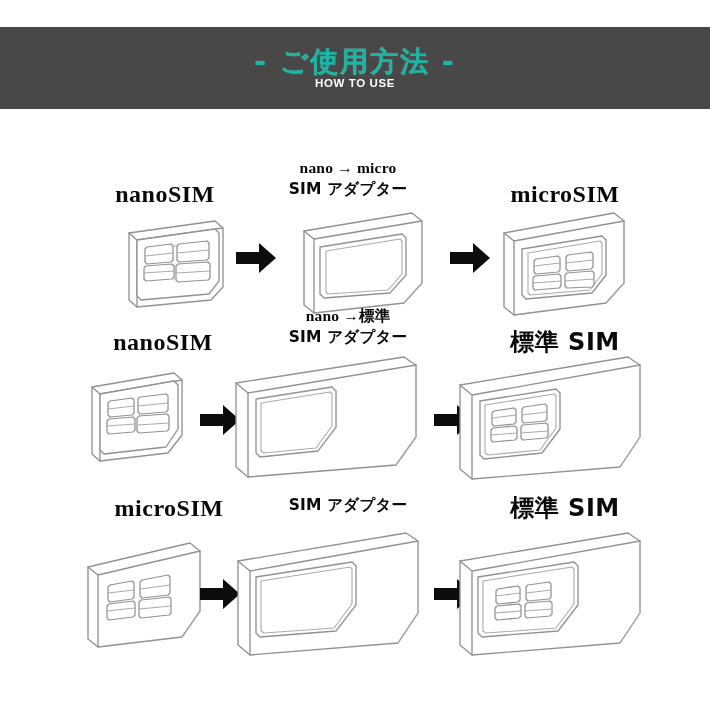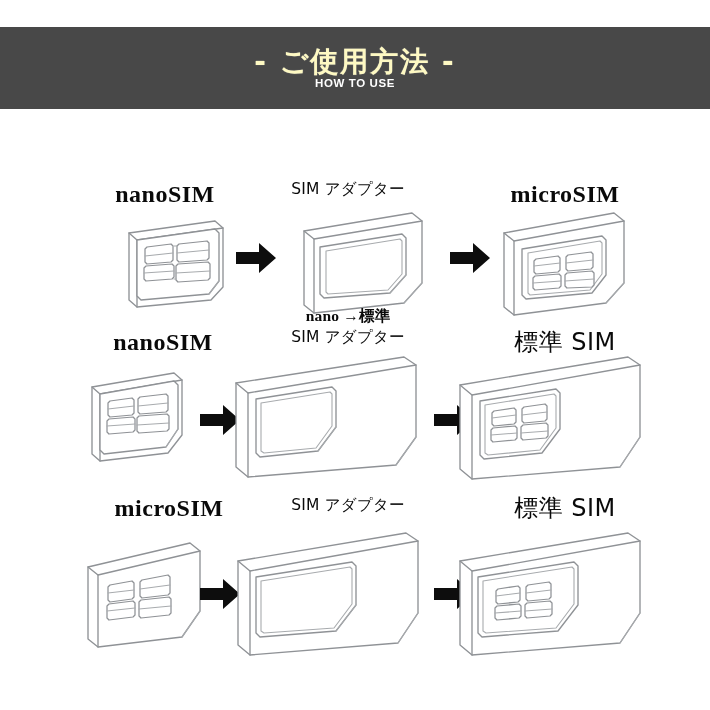--- a/index.html
+++ b/index.html
@@ -21,21 +21,21 @@
     position: absolute;
     left: 0; top: 27px;
     width: 710px; height: 82px;
     background: #484848;
     display: flex;
     flex-direction: column;
     align-items: center;
     justify-content: center;
   }
   .header-title {
-    color: #fef9c3;
+    color: #14b8a6;
     font-family: "DejaVu Sans", "Liberation Sans", sans-serif;
     font-size: 28px;
     font-weight: 700;
     letter-spacing: 2px;
     line-height: 1.05;
     white-space: nowrap;
     margin: 0;
     text-shadow: 0 0 1px rgba(255,255,255,0.45);
   }
   .header-sub {
@@ -66,21 +66,21 @@
     position: absolute;
     color: #0a0a0a;
     font-family: "Liberation Serif", "DejaVu Serif", serif;
     font-weight: 700;
     white-space: nowrap;
     text-align: center;
     line-height: 1.12;
   }
   .lbl-big   { font-size: 24px; letter-spacing: 0.5px; }
   .lbl-mid   { font-size: 15.5px; letter-spacing: 0.2px; }
-  .lbl-jp    { font-family: "DejaVu Sans", "Liberation Sans", sans-serif; font-weight: 400; }
+  .lbl-jp    { font-family: "DejaVu Sans", "Liberation Sans", sans-serif; font-weight: 700; }
   .lbl-2line { line-height: 1.18; }
 
   .art { position: absolute; }
   .arrow { position: absolute; }
 
   svg { display: block; overflow: visible; }
   .ln   { fill: none; stroke: #8f9296; stroke-width: 1.35; stroke-linejoin: round; stroke-linecap: round; }
   .ln-f { fill: #ffffff; stroke: #8f9296; stroke-width: 1.35; stroke-linejoin: round; stroke-linecap: round; }
   .ln-t { fill: none; stroke: #a8abae; stroke-width: 1.1; stroke-linejoin: round; stroke-linecap: round; }
   .pad  { fill: #ffffff; stroke: #8f9296; stroke-width: 1.25; stroke-linejoin: round; }
@@ -95,20 +95,21 @@
     <div class="header-title">- ご使用方法 -</div>
     <div class="header-sub">HOW TO USE</div>
   </div>
 
   <div class="diagram">
 
     <div class="row row-1">
 
       <div class="lbl lbl-big" style="left:90px; top:52px; width:150px;">nanoSIM</div>
 
+      <div class="lbl lbl-mid lbl-2line" style="left:258px; top:30px; width:180px;">nano → micro</div>
       <div class="lbl lbl-mid lbl-jp lbl-2line" style="left:258px; top:51px; width:180px;">SIM アダプター</div>
 
       <div class="lbl lbl-big" style="left:480px; top:52px; width:170px;">microSIM</div>
 
       <div class="art" style="left:115px; top:86px;">
         <svg width="120" height="98" viewBox="0 0 120 98">
           <g>
             <path class="ln-f" d="M14 18 L100 6 L108 13 L108 72 L96 85 L22 92 L14 85 Z"></path>
             <path class="ln" d="M14 18 L22 25 L108 13"></path>
             <path class="ln" d="M22 25 L22 92"></path>

